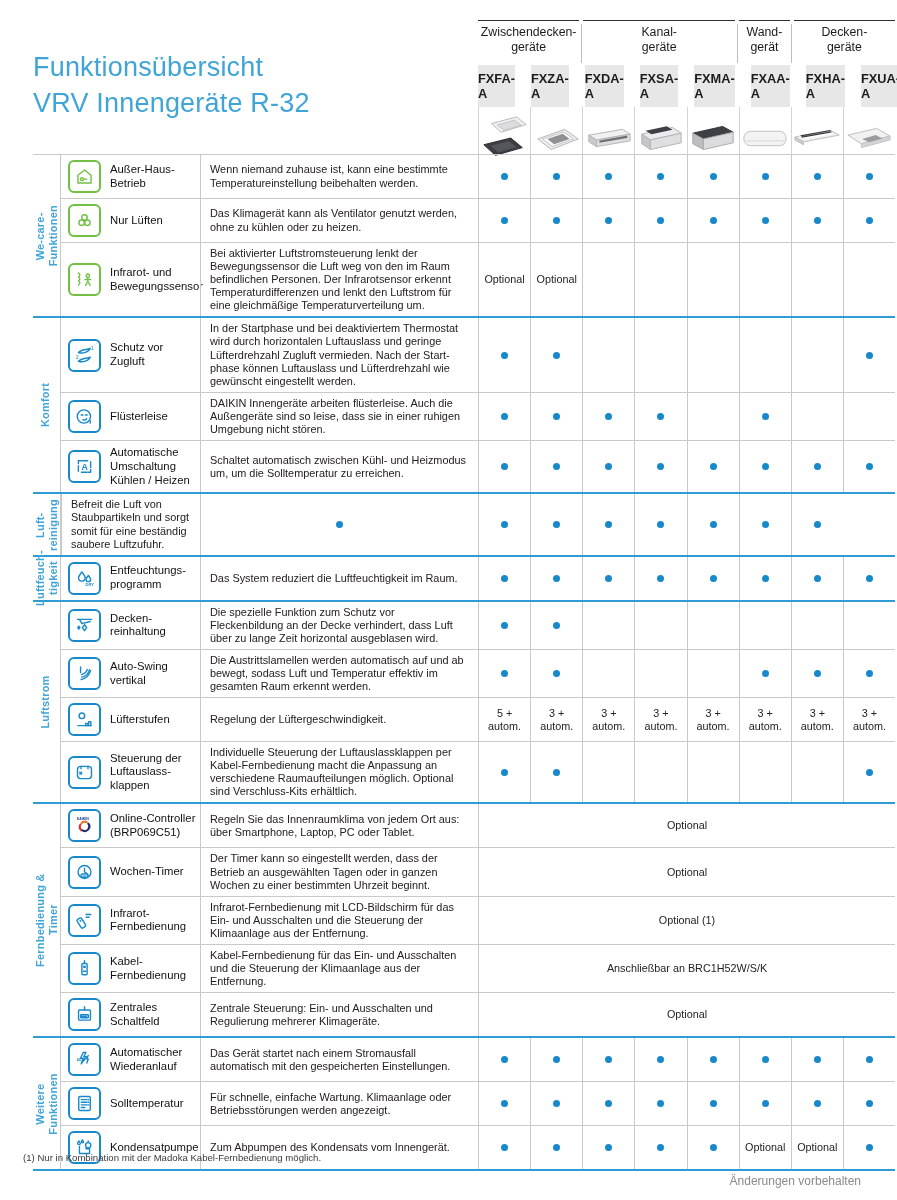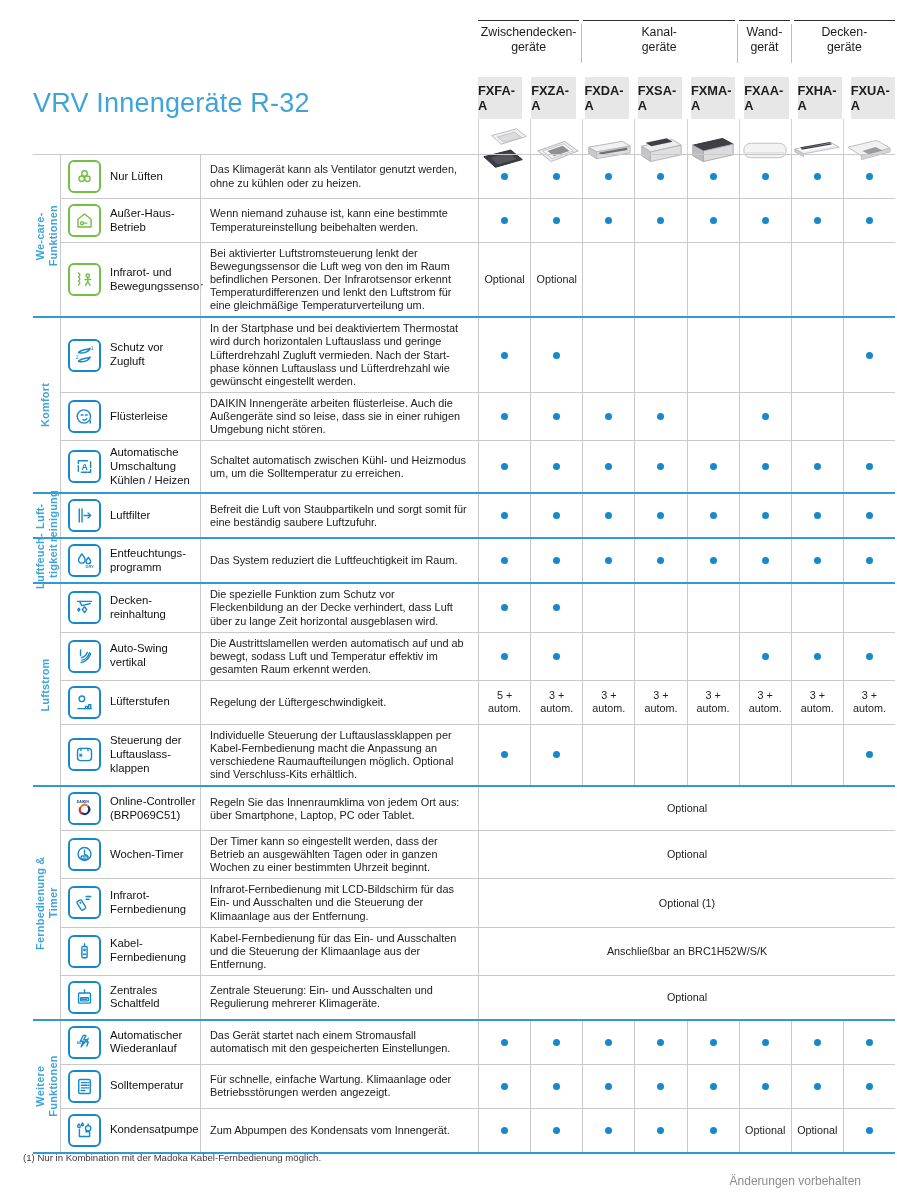--- a/index.html
+++ b/index.html
@@ -20,21 +20,21 @@
   }
   
   .colhead{position:absolute;left:478px;top:20px;width:417px}
   .groups{display:grid;grid-template-columns:2fr 3fr 1fr 2fr;column-gap:4px}
   .group{
     border-top:1.6px solid #2f2f2f;padding:4px 2px 9px;text-align:center;
     font-size:12.3px;line-height:1.18;white-space:pre-line;min-height:30px;
   }
   .group + .group{position:relative}
   .group + .group::before{content:"";position:absolute;left:-2.5px;top:3px;bottom:0;width:1px;background:#bdbdbd}
-  .models{display:grid;grid-template-columns:repeat(8,1fr);column-gap:9px;margin-top:14px}
+  .models{display:grid;grid-template-columns:repeat(8,1fr);column-gap:16px;margin-top:2px}
   .model{
     background:var(--hdrbg);font-weight:700;font-size:12.8px;
     display:flex;align-items:center;justify-content:center;height:42px;
   }
   .units{display:grid;grid-template-columns:repeat(8,1fr);height:62px}
   .unit{display:flex;align-items:center;justify-content:center;border-left:1px solid #d4d4d4}
   .unit:first-child{border-left:1px solid #d4d4d4}
   
   .sections{position:absolute;left:33px;top:154px;width:862px;border-top:1px solid var(--grid)}
   .section{display:grid;grid-template-columns:27px 1fr;border-bottom:2.5px solid var(--divider)}
@@ -74,21 +74,21 @@
   
   .footnote{position:absolute;left:23px;top:1152px;font-size:9.6px;color:#3a3a3a}
   .footer-right{position:absolute;right:36px;top:1174px;font-size:12px;color:#8b8b8b}
   svg{display:block}
 </style>
 </head>
 <body>
 
 <div class="page">
 
-  <div class="title"><br><span>VRV Innengeräte R-32</span></div>
+  <div class="title"><span>Funktionsübersicht</span><br><span>VRV Innengeräte R-32</span></div>
 
   <div class="colhead">
     <div class="groups" id="groups">
         <div class="group">Zwischendecken-
 geräte</div>
         <div class="group">Kanal-
 geräte</div>
         <div class="group">Wand-
 gerät</div>
         <div class="group">Decken-
@@ -170,52 +170,52 @@
   <div class="sections" id="sections">
       <div class="section">
         <div class="gutter">
           <div class="side-label"><span>We-care-Funktionen</span></div>
         </div>
         <div class="sec-rows">
           <div class="frow">
             <div class="name-cell">
               <div class="icon-box green">
                 <svg viewBox="0 0 24 24" width="21" height="21" fill="none" stroke="currentColor" stroke-width="1.6" stroke-linecap="round" stroke-linejoin="round">
+                  <path d="M4.5 10.5 12 4.5l7.5 6v9h-15z"></path>
+                  <circle cx="9.2" cy="15" r="1.7"></circle>
+                  <path d="M11 15h3.6"></path>
+                </svg>
+              </div>
+              <div class="fname">Außer-Haus-Betrieb</div>
+            </div>
+            <div class="desc-cell">
+              <p>Wenn niemand zuhause ist, kann eine bestimmte Temperatureinstellung beibehalten werden.</p>
+            </div>
+            <div class="val"><span class="dot"></span></div>
+            <div class="val"><span class="dot"></span></div>
+            <div class="val"><span class="dot"></span></div>
+            <div class="val"><span class="dot"></span></div>
+            <div class="val"><span class="dot"></span></div>
+            <div class="val"><span class="dot"></span></div>
+            <div class="val"><span class="dot"></span></div>
+            <div class="val"><span class="dot"></span></div>
+          </div>
+          <div class="frow">
+            <div class="name-cell">
+              <div class="icon-box green">
+                <svg viewBox="0 0 24 24" width="21" height="21" fill="none" stroke="currentColor" stroke-width="1.6" stroke-linecap="round" stroke-linejoin="round">
                   <circle cx="12" cy="8.6" r="3.1"></circle>
                   <circle cx="8.7" cy="14.6" r="3.1"></circle>
                   <circle cx="15.3" cy="14.6" r="3.1"></circle>
                 </svg>
               </div>
               <div class="fname">Nur Lüften</div>
             </div>
             <div class="desc-cell">
               <p>Das Klimagerät kann als Ventilator genutzt werden, ohne zu kühlen oder zu heizen.</p>
-            </div>
-            <div class="val"><span class="dot"></span></div>
-            <div class="val"><span class="dot"></span></div>
-            <div class="val"><span class="dot"></span></div>
-            <div class="val"><span class="dot"></span></div>
-            <div class="val"><span class="dot"></span></div>
-            <div class="val"><span class="dot"></span></div>
-            <div class="val"><span class="dot"></span></div>
-            <div class="val"><span class="dot"></span></div>
-          </div>
-          <div class="frow">
-            <div class="name-cell">
-              <div class="icon-box green">
-                <svg viewBox="0 0 24 24" width="21" height="21" fill="none" stroke="currentColor" stroke-width="1.6" stroke-linecap="round" stroke-linejoin="round">
-                  <path d="M4.5 10.5 12 4.5l7.5 6v9h-15z"></path>
-                  <circle cx="9.2" cy="15" r="1.7"></circle>
-                  <path d="M11 15h3.6"></path>
-                </svg>
-              </div>
-              <div class="fname">Außer-Haus-Betrieb</div>
-            </div>
-            <div class="desc-cell">
-              <p>Wenn niemand zuhause ist, kann eine bestimmte Temperatureinstellung beibehalten werden.</p>
             </div>
             <div class="val"><span class="dot"></span></div>
             <div class="val"><span class="dot"></span></div>
             <div class="val"><span class="dot"></span></div>
             <div class="val"><span class="dot"></span></div>
             <div class="val"><span class="dot"></span></div>
             <div class="val"><span class="dot"></span></div>
             <div class="val"><span class="dot"></span></div>
             <div class="val"><span class="dot"></span></div>
           </div>
@@ -325,29 +325,20 @@
           </div>
         </div>
       </div>
       <div class="section">
         <div class="gutter">
           <div class="side-label"><span>Luft-
 reinigung</span></div>
         </div>
         <div class="sec-rows">
           <div class="frow">
-            <div class="name-cell">
-              <div class="icon-box">
-                <svg viewBox="0 0 24 24" width="21" height="21" fill="none" stroke="currentColor" stroke-width="1.6" stroke-linecap="round" stroke-linejoin="round">
-                  <path d="M6 4.5v15M9.2 4.5v15"></path>
-                  <path d="M11.5 12h7.5m0 0-3-3m3 3-3 3"></path>
-                </svg>
-              </div>
-              <div class="fname">Luftfilter</div>
-            </div>
             <div class="desc-cell">
               <p>Befreit die Luft von Staubpartikeln und sorgt somit für eine beständig saubere Luftzufuhr.</p>
             </div>
             <div class="val"><span class="dot"></span></div>
             <div class="val"><span class="dot"></span></div>
             <div class="val"><span class="dot"></span></div>
             <div class="val"><span class="dot"></span></div>
             <div class="val"><span class="dot"></span></div>
             <div class="val"><span class="dot"></span></div>
             <div class="val"><span class="dot"></span></div>

